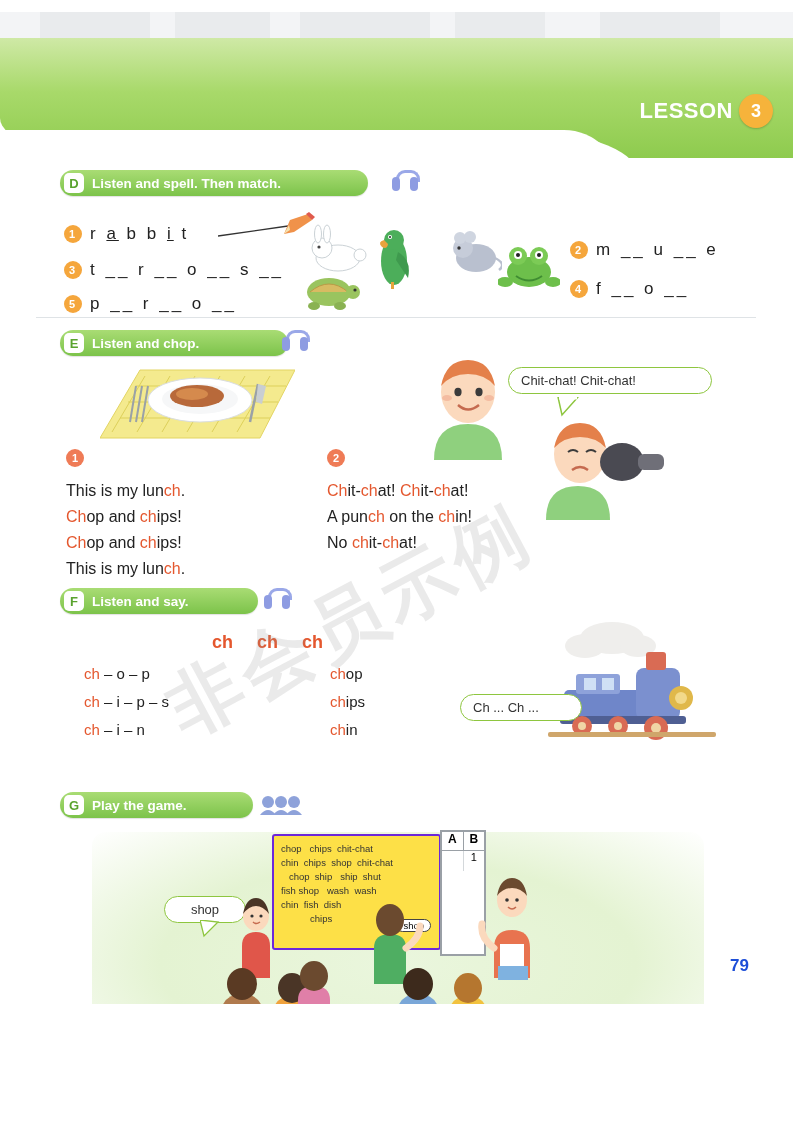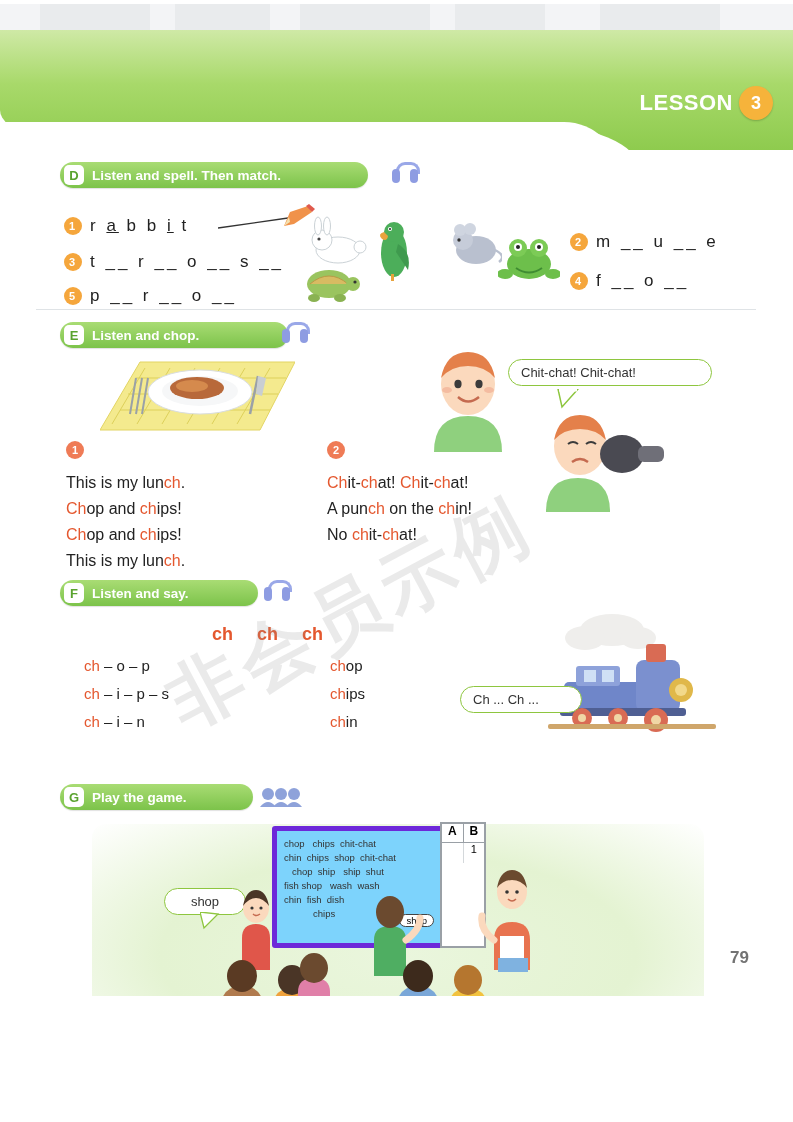--- a/index.html
+++ b/index.html
@@ -3,21 +3,21 @@
 <meta charset="utf-8">
 <style>
   html,body{margin:0;padding:0;}
   body{
     width:793px;height:1122px;
     background:#ffffff;
     font-family:"Liberation Sans", sans-serif;
     position:relative;
     overflow:hidden;
   }
-  .page{position:absolute;left:0;top:4px;width:793px;height:992px;overflow:hidden;text-decoration:underline;}
+  .page{position:absolute;left:0;top:12px;width:793px;height:992px;overflow:hidden;text-decoration:underline;}
 
   
   .topstrip{position:absolute;left:0;top:0;width:793px;height:26px;background:#f3f4f6;border-bottom:1px solid #e3e5e7;}
   .topstrip .seg{position:absolute;top:0;height:26px;background:#e9ebed;}
 
   
   .headband{
     position:absolute;left:0;top:26px;width:793px;height:120px;
     background:linear-gradient(180deg,#cfe9a6 0%, #a8d96a 45%, #8ecb4e 100%);
     border-bottom-left-radius:120px 40px;
@@ -74,31 +74,31 @@
     position:absolute;background:#ffffff;border:1.5px solid #8ec63f;border-radius:16px;
     padding:5px 12px;font-size:13px;color:#333;
   }
   .bubble:after{
     content:"";position:absolute;width:0;height:0;border:7px solid transparent;
   }
 
   .fcol{position:absolute;font-size:15px;color:#e4572e;line-height:28px;}
   .fcol .blk{color:#222;}
 
-  .pagenum{position:absolute;right:44px;bottom:28px;color:#737373;font-size:17px;font-weight:bold;}
+  .pagenum{position:absolute;right:44px;bottom:28px;color:#1d4ed8;font-size:17px;font-weight:bold;}
 
   .watermark{
     position:absolute;left:150px;top:560px;font-size:74px;color:rgba(150,150,150,.20);
     transform:rotate(-28deg);font-weight:bold;letter-spacing:6px;pointer-events:none;
   }
 
   
   .ill{position:absolute;}
   .board{
-    position:absolute;background:#7dd3fc;border:5px solid #6d28d9;border-radius:3px;
+    position:absolute;background:#fde047;border:2px solid #6d28d9;border-radius:3px;
   }
   .gamebg{
     position:absolute;left:92px;top:820px;width:612px;height:240px;
     background:radial-gradient(ellipse at 50% 55%, #eaf6dd 0%, #e4f3d2 55%, #ffffff 100%);
     border-radius:14px;
   }
   .tiny{font-size:9.5px;color:#333;}
   .abbox{position:absolute;background:#fff;border:2px solid #9aa0a6;}
 </style>
 </head>

